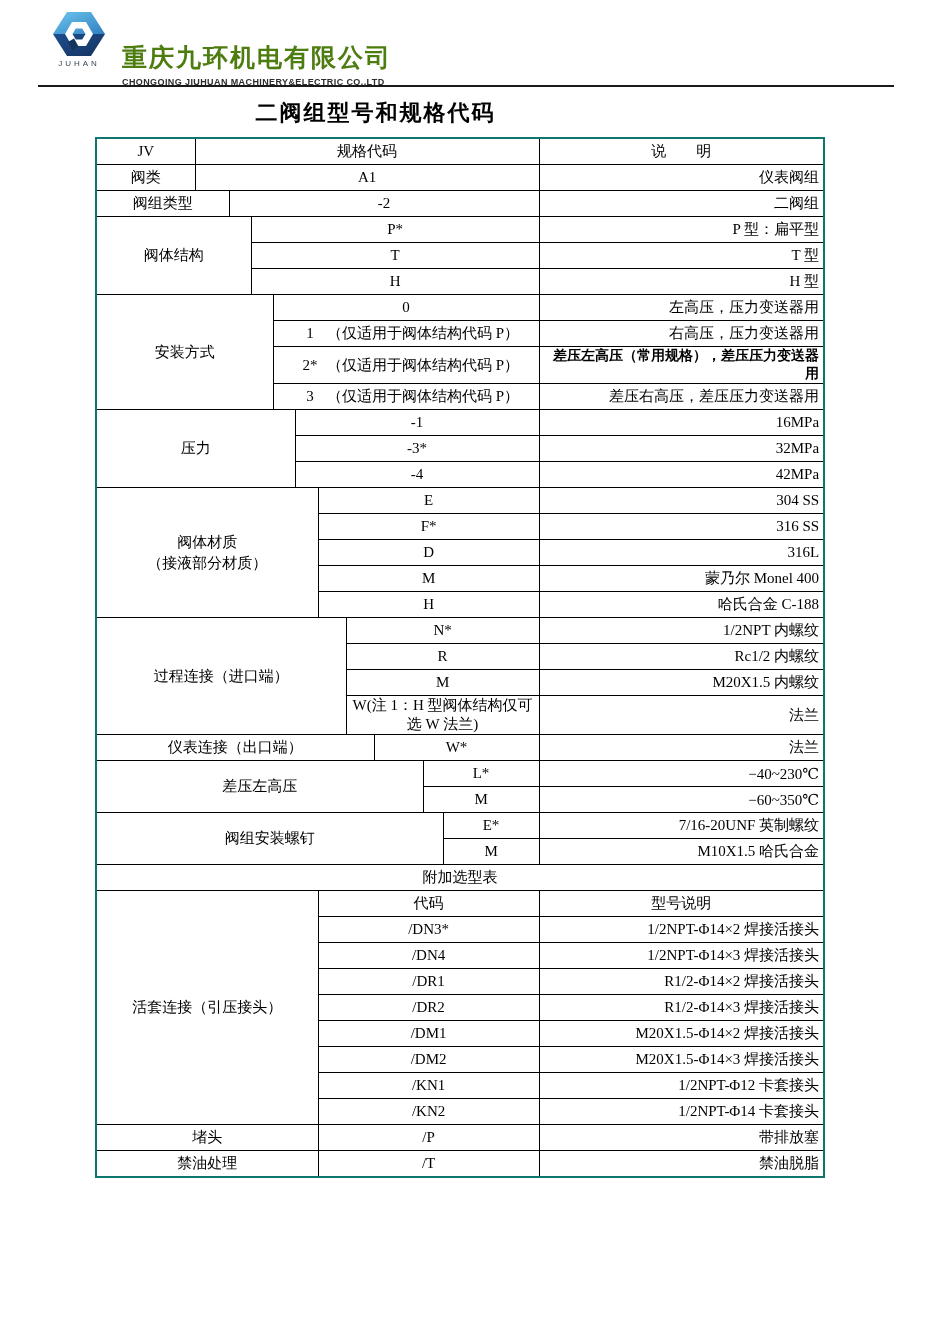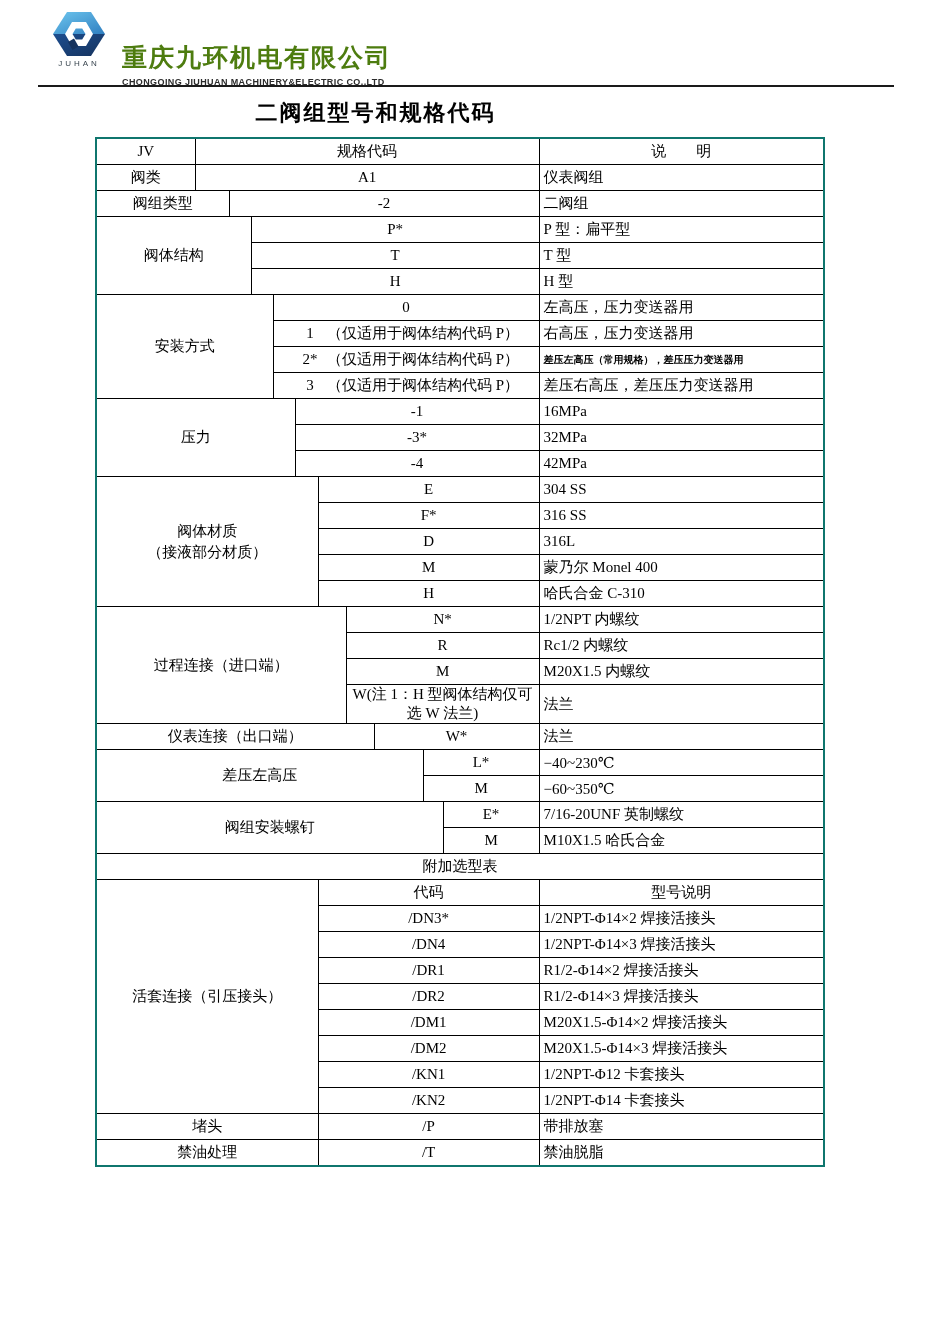--- a/index.html
+++ b/index.html
@@ -18,23 +18,23 @@
   .doc-title{position:absolute;left:0;top:98px;width:751px;text-align:center;
              font-size:22px;font-weight:bold;letter-spacing:2px;}
   
   table.spec{position:absolute;left:95px;top:137px;width:728px;
              border-collapse:collapse;table-layout:fixed;
              border:2px solid #0f766e;font-size:15px;}
   table.spec td{border:1px solid #000;height:25px;padding:0 4px;
                 vertical-align:middle;overflow:hidden;}
   td.lbl{text-align:center;}
   td.code{text-align:center;padding-left:7px;}
-  td.desc{text-align:left;padding:0 2px;}
+  td.desc{text-align:right;padding:0 2px;}
   td.center{text-align:center;}
-  td.bold-desc{font-weight:bold;font-size:10px;}
+  td.bold-desc{font-weight:bold;font-size:14px;}
   td.h2{height:50px;}
   .oc{display:inline-block;min-width:34px;}
   .lbl2{line-height:1.35;}
 </style>
 </head>
 <body>
 
 <div class="page">
 
   <div class="co-header">
@@ -161,21 +161,21 @@
     <tr>
       <td class="code" colspan="5">D</td>
       <td class="desc">316L</td>
     </tr>
     <tr>
       <td class="code" colspan="5">M</td>
       <td class="desc">蒙乃尔 Monel 400</td>
     </tr>
     <tr>
       <td class="code" colspan="5">H</td>
-      <td class="desc">哈氏合金 C-310</td>
+      <td class="desc">哈氏合金 C-188</td>
     </tr>
 
     <tr>
       <td class="lbl" rowspan="4" colspan="7">过程连接（进口端）</td>
       <td class="code" colspan="4">N*</td>
       <td class="desc">1/2NPT 内螺纹</td>
     </tr>
     <tr>
       <td class="code" colspan="4">R</td>
       <td class="desc">Rc1/2 内螺纹</td>

